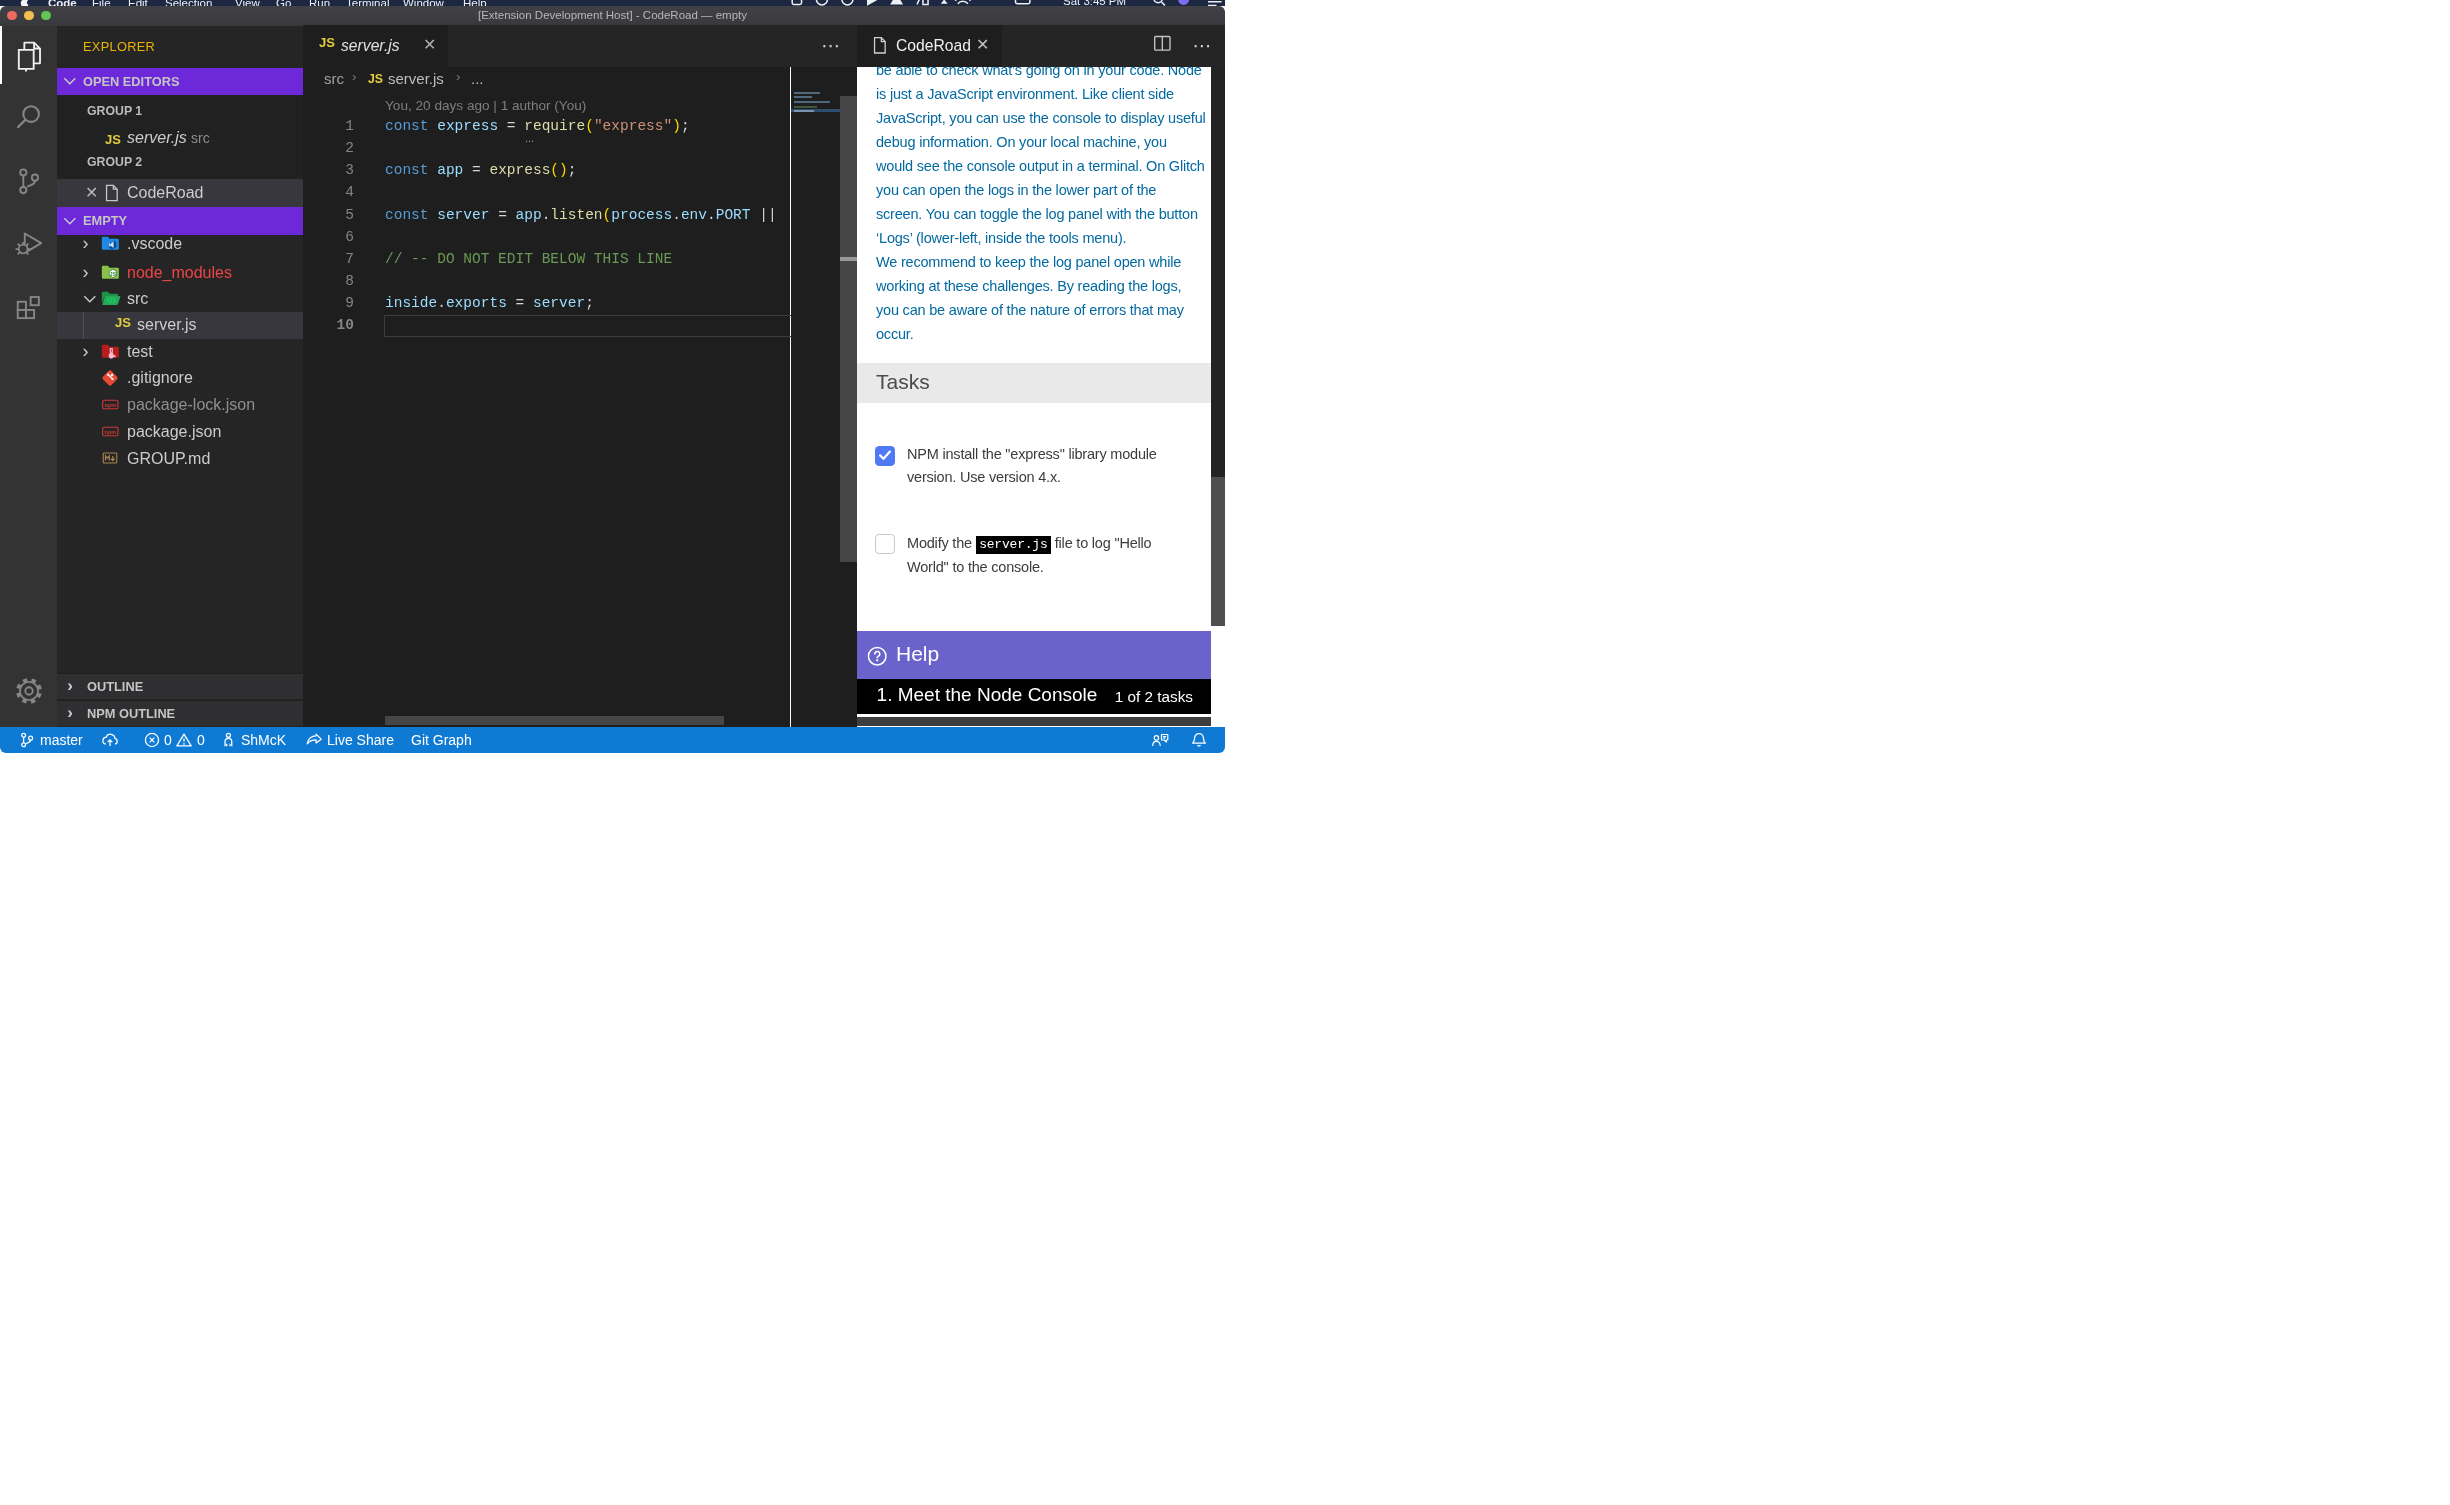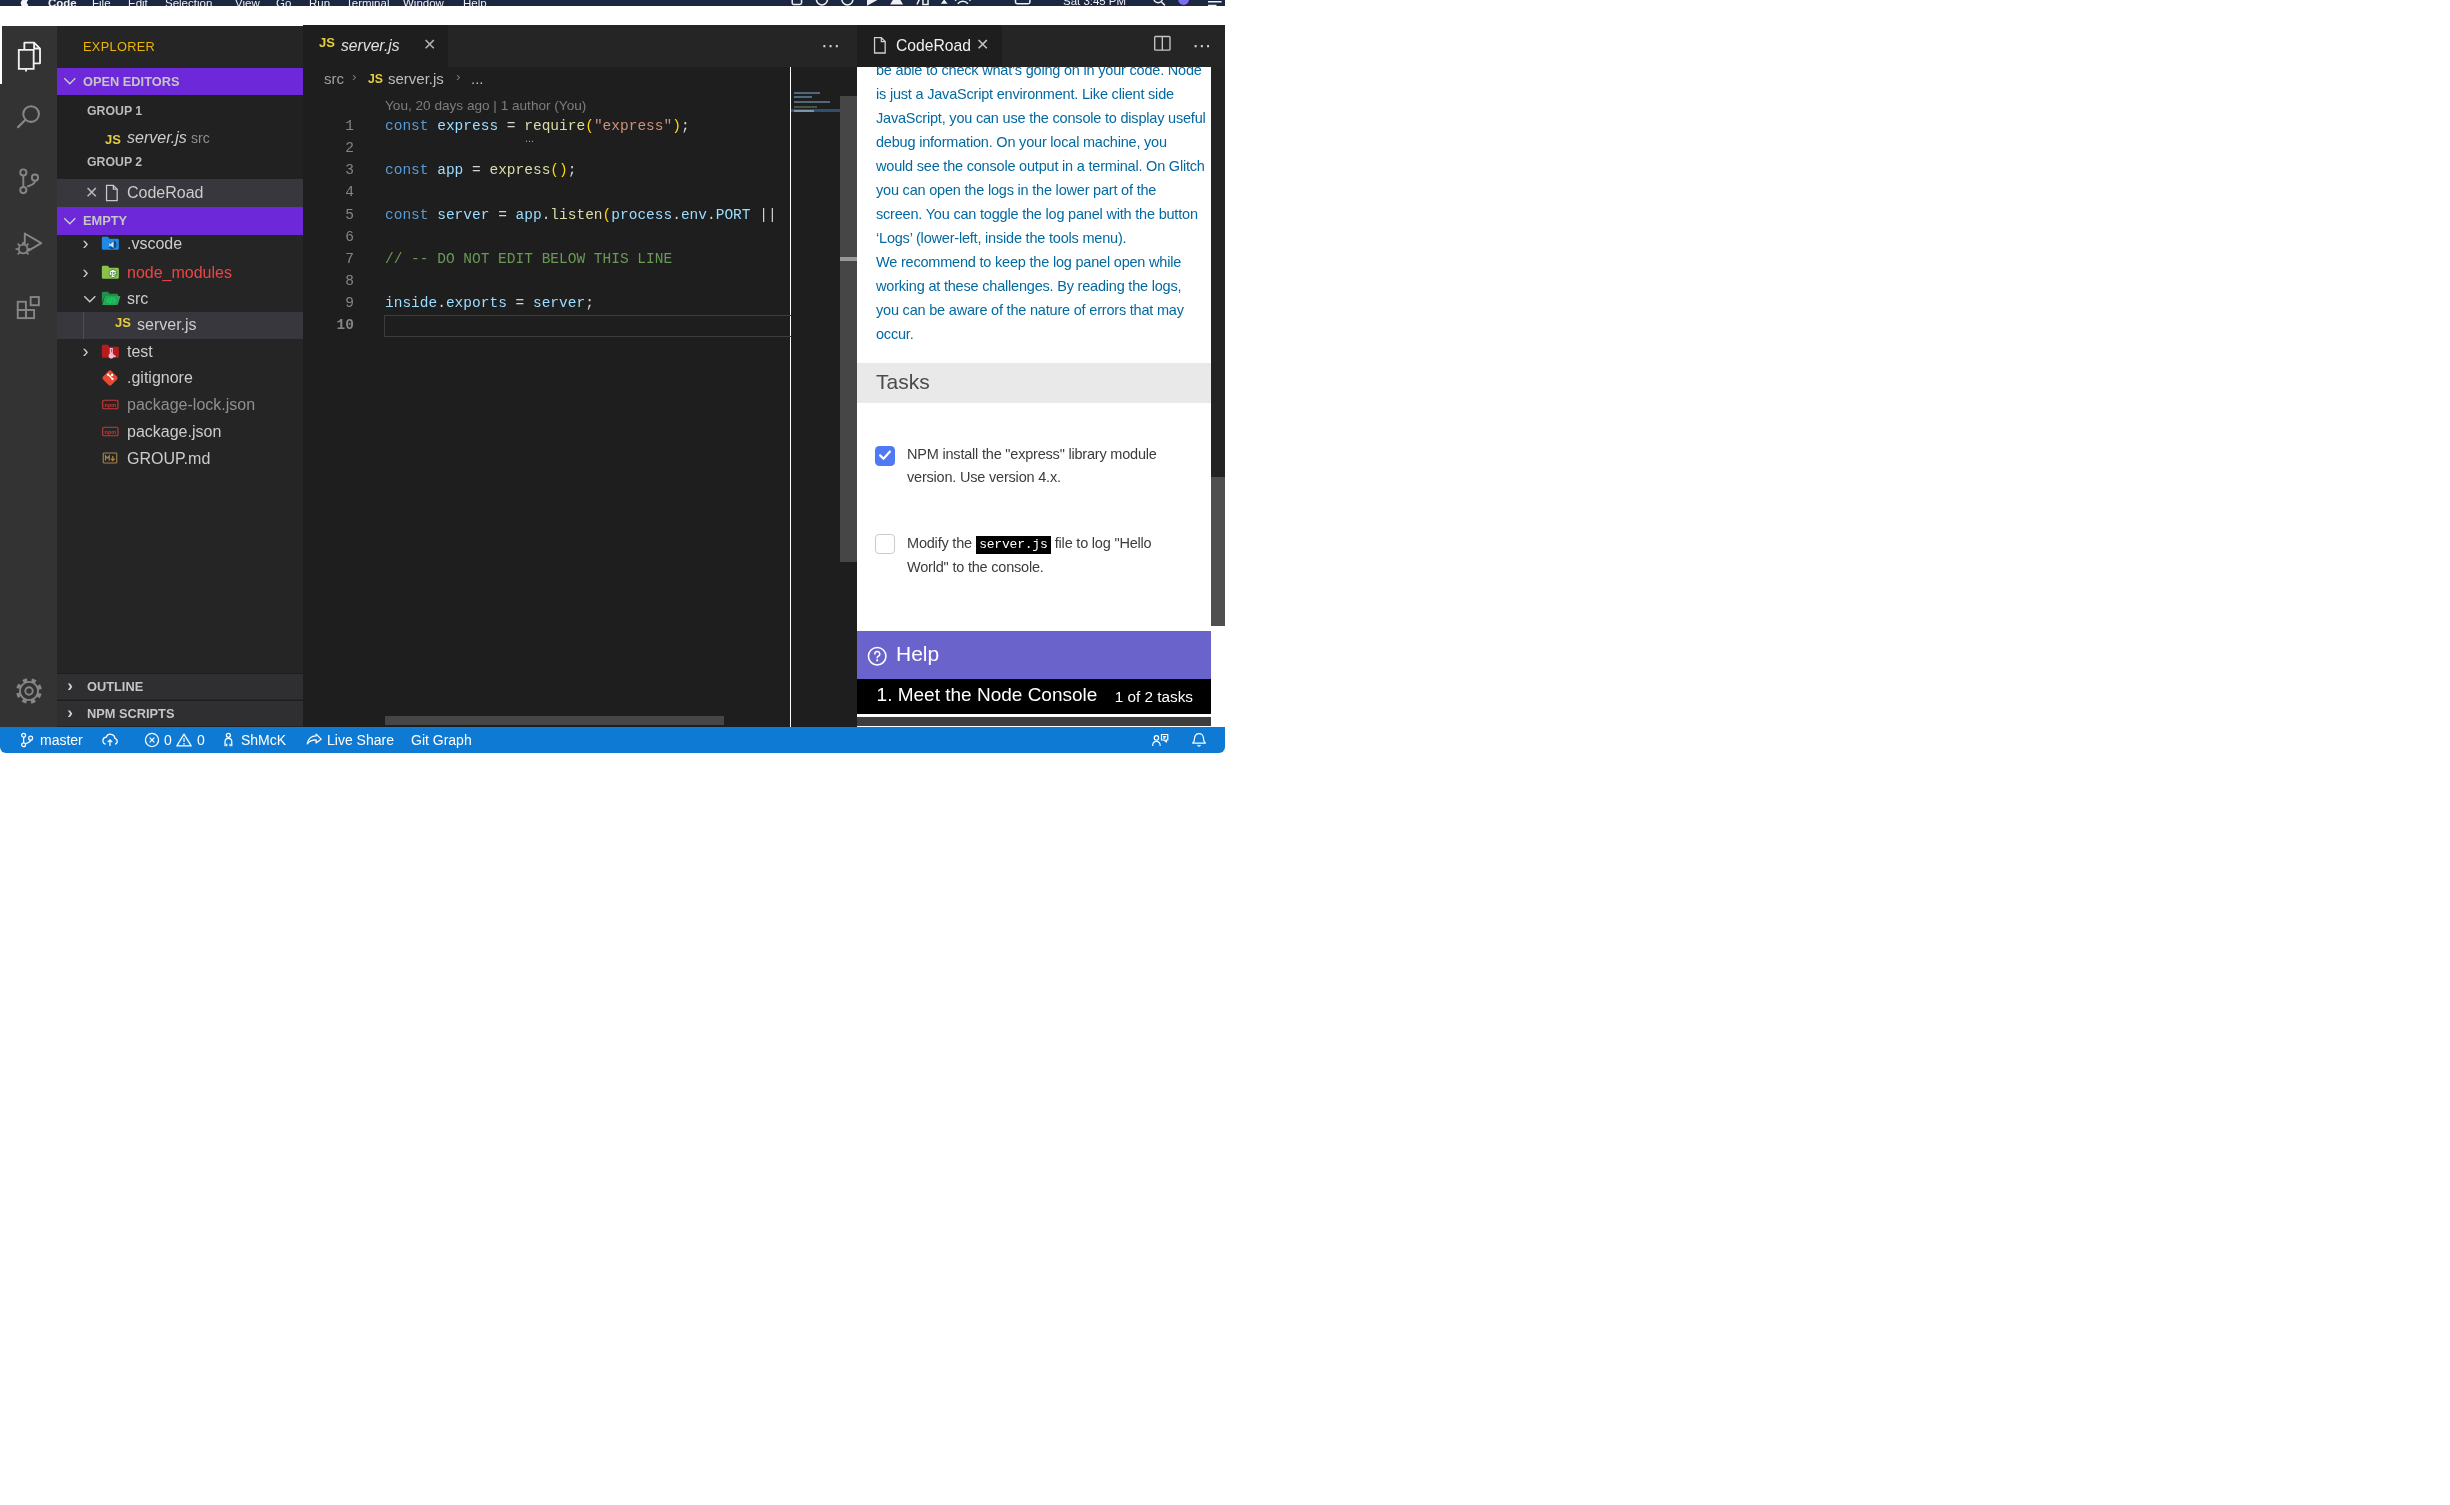--- a/index.html
+++ b/index.html
@@ -97,20 +97,26 @@
         <circle cx="434" cy="3" r="5"></circle>
           <path d="M438 7 442 11"></path>
       </g>
       <circle cx="464" cy="4" r="6.5" fill="#7b6cf0"></circle>
     </svg>
     <svg style="position:absolute; left:1208px; top:-3.4px;" width="13.6" height="9.4" viewBox="0 0 16 11">
         <path d="M0 1 h16 M0 5.5 h16 M0 10 h10" stroke="#eef0f4" stroke-width="1.6"></path>
       </svg>
   </div>
 
+  <div class="abs" id="titlebar">
+    <div class="tl" style="left:7.2px;  background:#ed6b5f;"></div>
+    <div class="tl" style="left:24px;  background:#f5bf4f;"></div>
+    <div class="tl" style="left:41px;  background:#62c554;"></div>
+    <div id="title">[Extension Development Host] - CodeRoad — empty</div>
+  </div>
 
   <div class="abs" id="activitybar">
 
     <span class="aicon" style="top:14.5px;">
         <svg style="margin:0 auto;" width="28" height="31.5" viewBox="0 0 33 37">
       <path d="M11 3 H22.5 L29.5 10 V27.5 H11 Z" fill="#333333" stroke="#f0f0f0" stroke-width="2.2" stroke-linejoin="bevel"></path>
       <path d="M22.5 3 V10 H29.5" fill="none" stroke="#f0f0f0" stroke-width="2.2" stroke-linejoin="bevel"></path>
       <path d="M4.5 11.5 H22 V34 H4.5 Z" fill="#333333" stroke="#f0f0f0" stroke-width="2.2"></path>
       <path d="M13 34 V37" stroke="#f0f0f0" stroke-width="2.2"></path>
     </svg>
@@ -294,21 +300,21 @@
         </span>
       <span class="fname">GROUP.md</span>
     </div>
 
     <div class="sbhead" style="top:647px; height:26px; line-height:26px; border-top:0.9px solid #1e1e1e; background:#2f2f31;">
       <span style="position:absolute; left:10.2px; top:1.7px; color:#cfcfcf; font-size:17px; line-height:22px;">›</span>
       <span style="position:absolute; left:30px;">OUTLINE</span>
     </div>
     <div class="sbhead" style="top:674px; height:26px; line-height:26px; border-top:0.9px solid #1e1e1e; background:#2f2f31;">
       <span style="position:absolute; left:10.2px; top:1.7px; color:#cfcfcf; font-size:17px; line-height:22px;">›</span>
-      <span style="position:absolute; left:30px;">NPM SCRIPTS</span>
+      <span style="position:absolute; left:30px;">NPM OUTLINE</span>
     </div>
   </div>
 
   <div class="abs" id="tabsL">
     <span style="position:absolute; right:15.3px; top:10.2px; color:#cfcfcf; font-size:18.7px; letter-spacing:1.7px;">⋯</span>
   </div>
   <div class="abs" id="tabL">
     <span style="position:absolute; left:16px; top:10.2px; color:#e3ce3e; font-weight:bold; font-size:13px;">JS</span>
     <span style="position:absolute; left:38px; top:0; line-height:42px; font-style:italic; color:#e0e0e0; font-size:15.7px;">server.js</span>
     <span style="position:absolute; left:120px; top:0; line-height:40px; color:#b0b0b0; font-size:16px;">✕</span>

